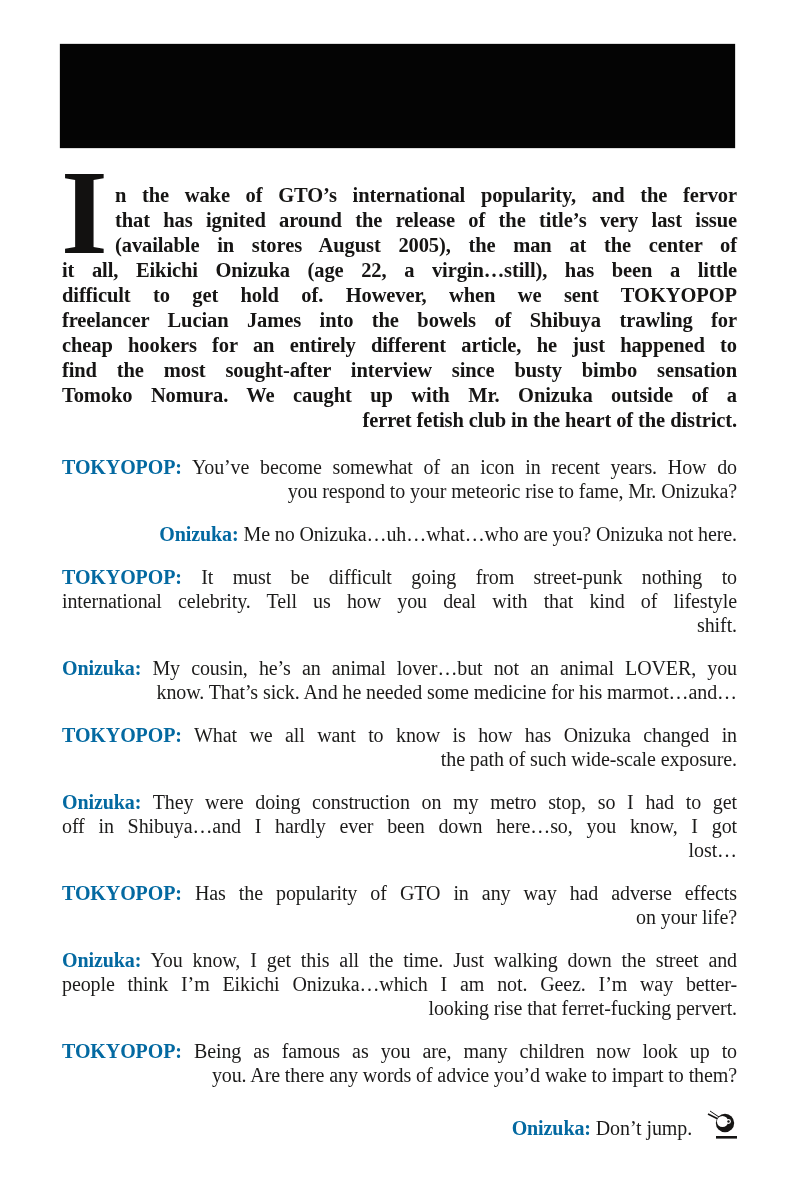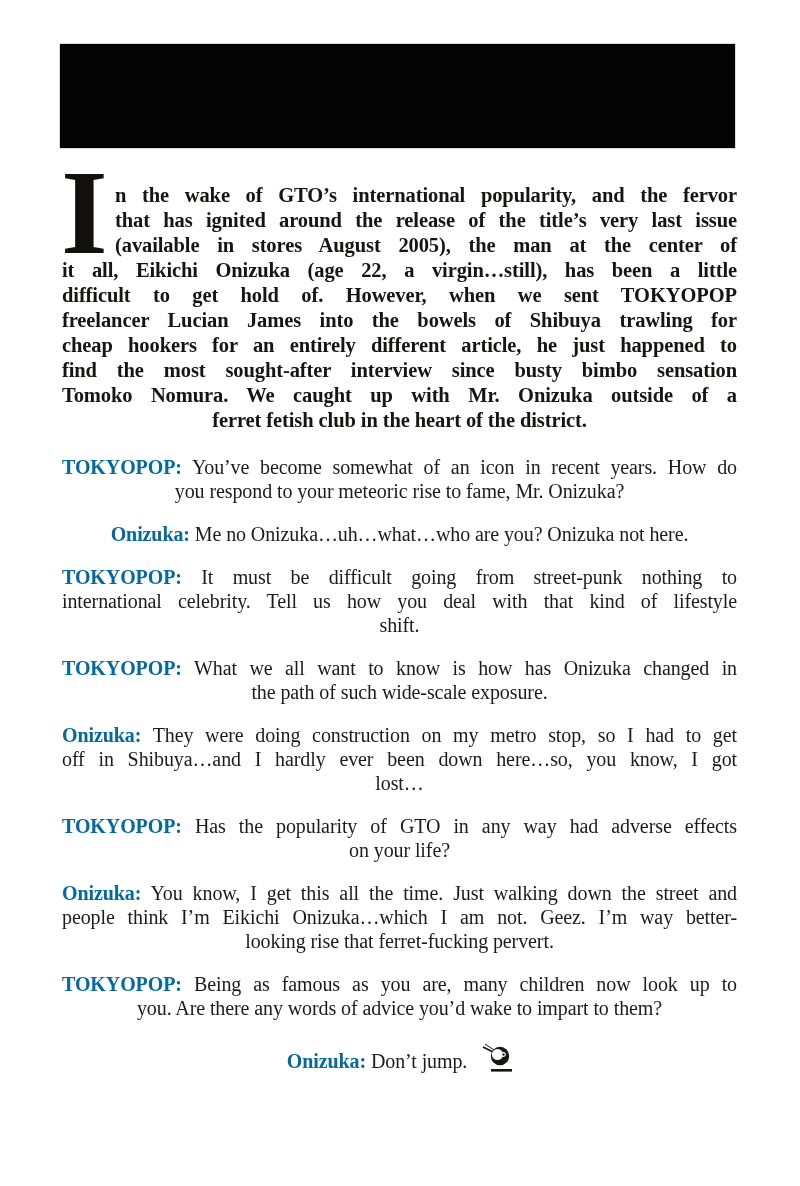--- a/index.html
+++ b/index.html
@@ -47,21 +47,21 @@
     line-height: 1;
     font-weight: bold;
     color: #121110;
   }
   .line {
     text-align: justify;
     text-align-last: justify;
     white-space: normal;
   }
   .line.last {
-    text-align: center;
+    text-align: right;
     text-align-last: auto;
   }
   .intro .line.indent { padding-left: 53px; }
   .para {
     font-size: 20px;
     line-height: 24px;
     letter-spacing: -0.1px;
     margin-bottom: 19px;
     color: #1c1b1a;
   }
@@ -104,20 +104,24 @@
         </div>
         <div class="para">
           <div class="line last"><strong>Onizuka:</strong> Me no Onizuka…uh…what…who are you? Onizuka not here.</div>
         </div>
         <div class="para">
           <div class="line"><strong>TOKYOPOP:</strong> It must be difficult going from street-punk nothing to</div>
           <div class="line">international celebrity. Tell us how you deal with that kind of lifestyle</div>
           <div class="line last">shift.</div>
         </div>
         <div class="para">
+          <div class="line"><strong>Onizuka:</strong> My cousin, he’s an animal lover…but not an animal LOVER, you</div>
+          <div class="line last">know. That’s sick. And he needed some medicine for his marmot…and…</div>
+        </div>
+        <div class="para">
           <div class="line"><strong>TOKYOPOP:</strong> What we all want to know is how has Onizuka changed in</div>
           <div class="line last">the path of such wide-scale exposure.</div>
         </div>
         <div class="para">
           <div class="line"><strong>Onizuka:</strong> They were doing construction on my metro stop, so I had to get</div>
           <div class="line">off in Shibuya…and I hardly ever been down here…so, you know, I got</div>
           <div class="line last">lost…</div>
         </div>
         <div class="para">
           <div class="line"><strong>TOKYOPOP:</strong> Has the popularity of GTO in any way had adverse effects</div>

